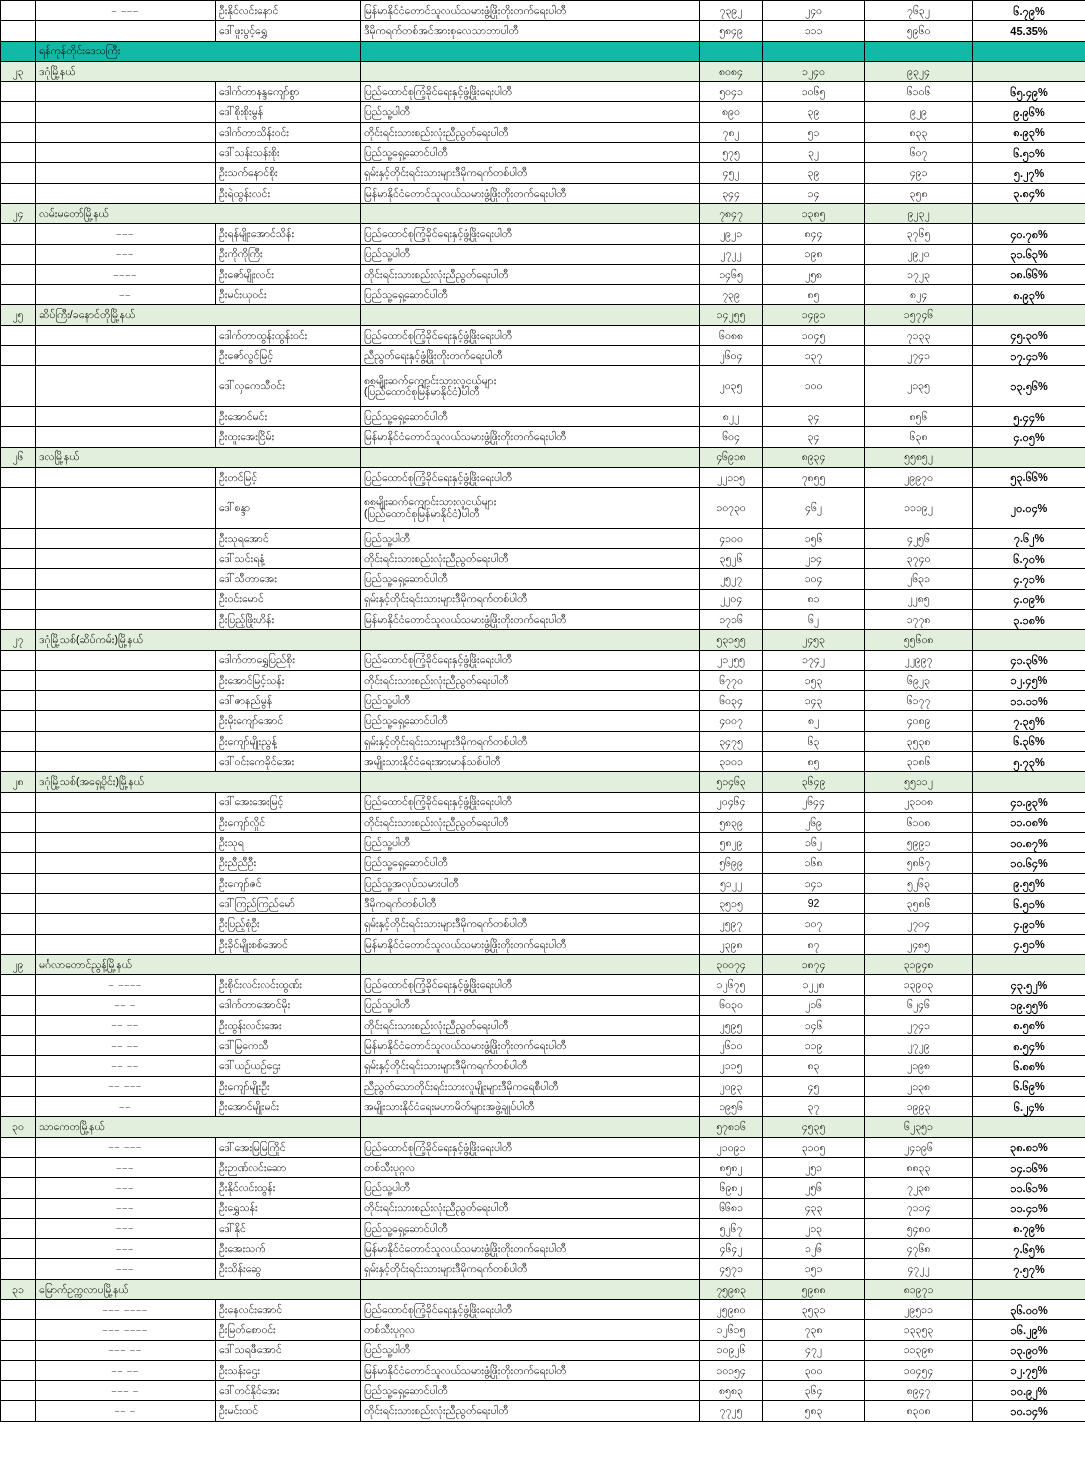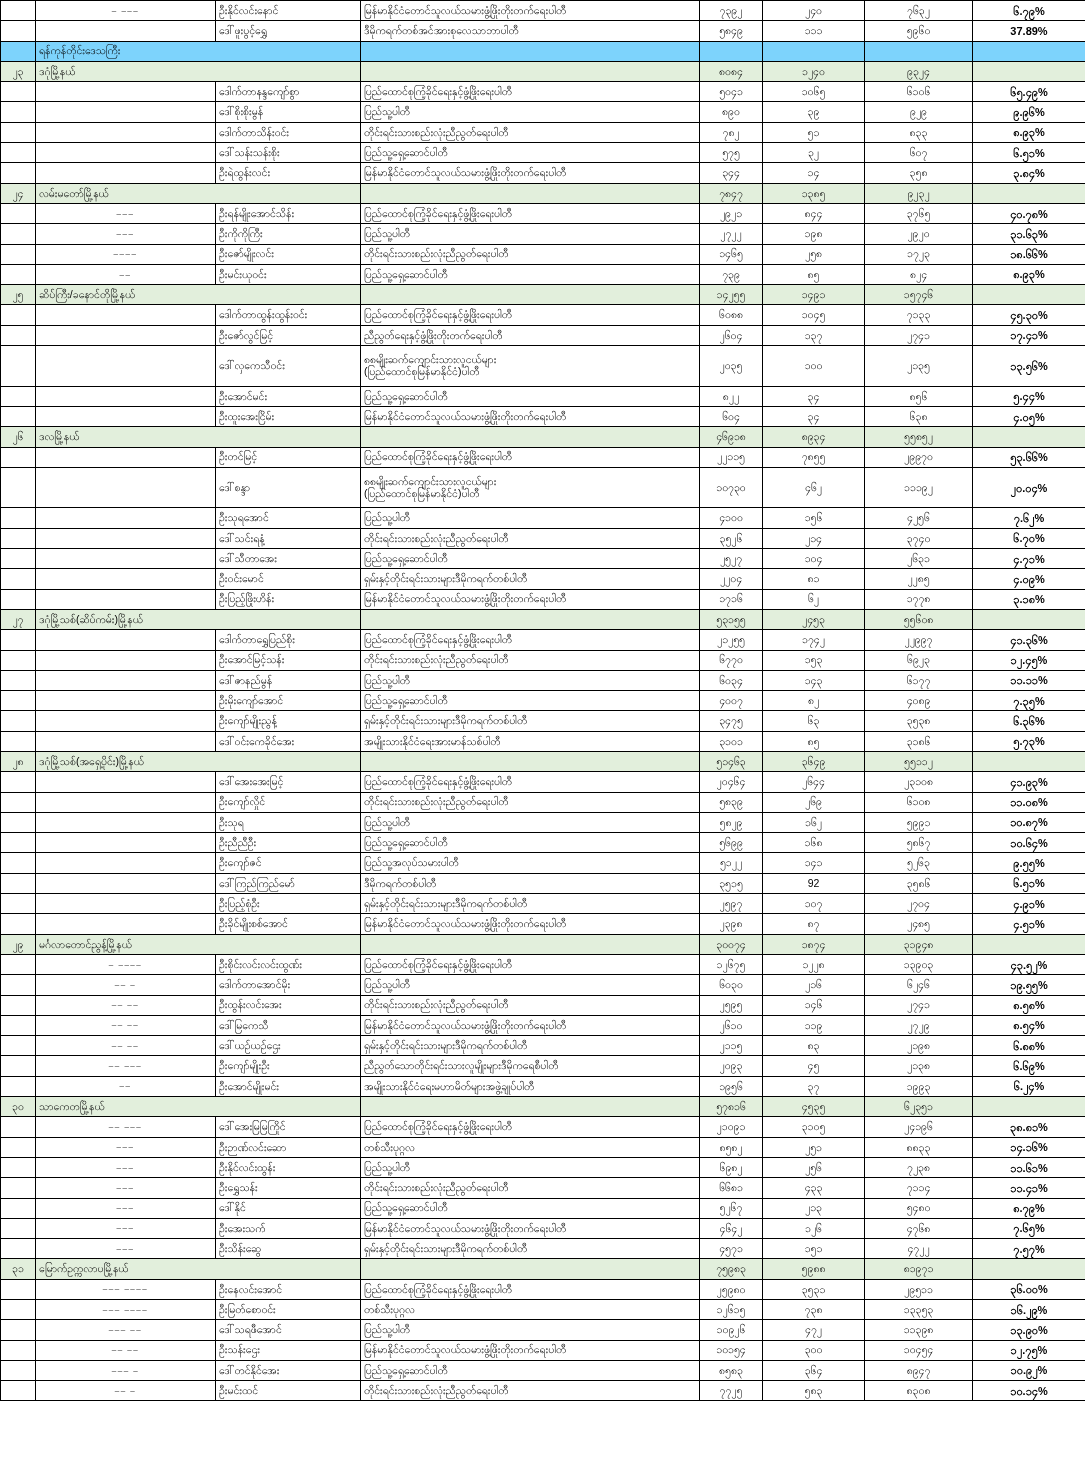--- a/index.html
+++ b/index.html
@@ -14,21 +14,21 @@
   table.results td{
     border:1px solid #000;
     padding:0 3px;
     overflow:hidden;
     line-height:1.1;
     vertical-align:middle;
   }
   tr.row-single{height:20.3px;}
   tr.row-tall{height:40.6px;}
   tr.row-section td{background:#e2efdc;}
-  tr.row-region td{background:#7dd3fc;}
+  tr.row-region td{background:#14b8a6;}
   td.c-no{text-align:center;padding:0 1px;}
   td.c-town{}
   td.c-name{}
   td.c-party{white-space:pre-line;}
   td.c-num{text-align:center;padding:0 1px;}
   td.c-pct{text-align:center;font-weight:bold;font-size:11px;padding:0 1px;}
   .town-label{font-weight:normal;}
   .redact-marks{
     display:block;text-align:center;color:#1c1c1c;
     font-size:8px;letter-spacing:1.5px;line-height:18px;
@@ -64,21 +64,21 @@
           <td class="c-pct">၆.၇၉%</td>
         </tr>
         <tr class="row-single">
           <td class="c-no"></td>
           <td class="c-town"></td>
           <td class="c-name">ဒေါ်ဖူးပွင့်ရွှေ</td>
           <td class="c-party">ဒီမိုကရက်တစ်အင်အားစုလေသာဘာပါတီ</td>
           <td class="c-num">၅၈၄၉</td>
           <td class="c-num">၁၁၁</td>
           <td class="c-num">၅၉၆၀</td>
-          <td class="c-pct">37.89%</td>
+          <td class="c-pct">45.35%</td>
         </tr>
         <tr class="row-single row-region">
           <td class="c-no"></td>
           <td class="c-town" colspan="2"><span class="town-label">ရန်ကုန်တိုင်းဒေသကြီး</span></td>
           <td class="c-party"></td>
           <td class="c-num"></td>
           <td class="c-num"></td>
           <td class="c-num"></td>
           <td class="c-pct"></td>
         </tr>
@@ -123,20 +123,30 @@
         </tr>
         <tr class="row-single">
           <td class="c-no"></td>
           <td class="c-town"></td>
           <td class="c-name">ဒေါ်သန်းသန်းစိုး</td>
           <td class="c-party">ပြည်သူ့ရှေ့ဆောင်ပါတီ</td>
           <td class="c-num">၅၇၅</td>
           <td class="c-num">၃၂</td>
           <td class="c-num">၆၀၇</td>
           <td class="c-pct">၆.၅၁%</td>
+        </tr>
+        <tr class="row-single">
+          <td class="c-no"></td>
+          <td class="c-town"></td>
+          <td class="c-name">ဦးသက်နောင်စိုး</td>
+          <td class="c-party">ရှမ်းနှင့်တိုင်းရင်းသားများဒီမိုကရက်တစ်ပါတီ</td>
+          <td class="c-num">၄၅၂</td>
+          <td class="c-num">၃၉</td>
+          <td class="c-num">၄၉၁</td>
+          <td class="c-pct">၅.၂၇%</td>
         </tr>
         <tr class="row-single">
           <td class="c-no"></td>
           <td class="c-town"></td>
           <td class="c-name">ဦးရဲထွန်းလင်း</td>
           <td class="c-party">မြန်မာနိုင်ငံတောင်သူလယ်သမားဖွံ့ဖြိုးတိုးတက်ရေးပါတီ</td>
           <td class="c-num">၃၄၄</td>
           <td class="c-num">၁၄</td>
           <td class="c-num">၃၅၈</td>
           <td class="c-pct">၃.၈၄%</td>

